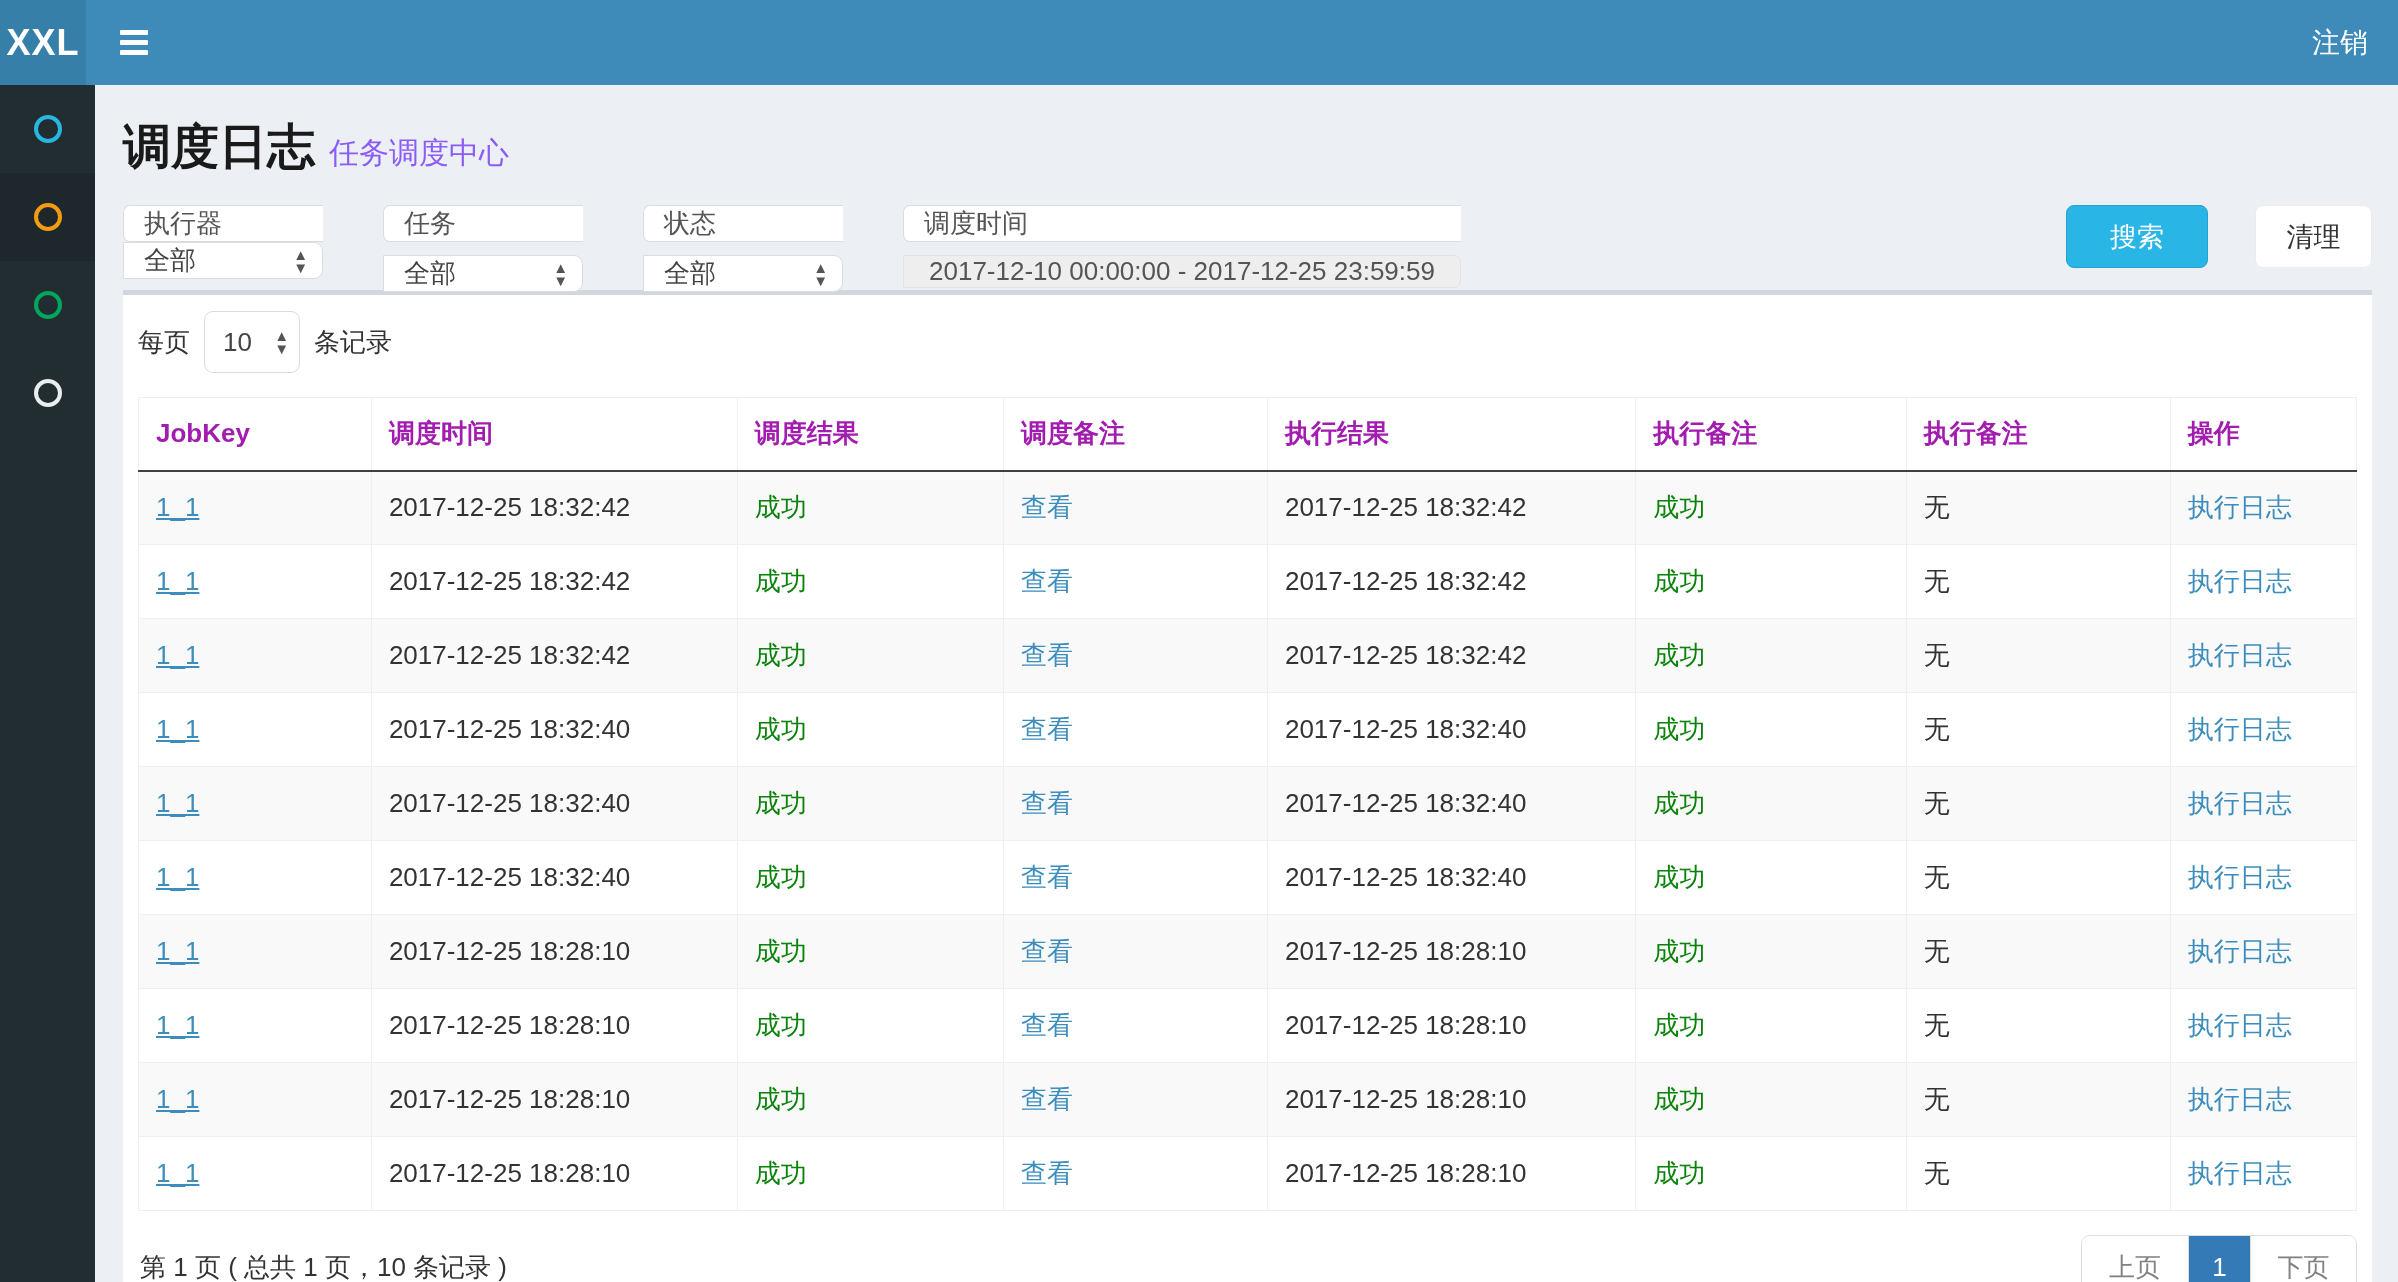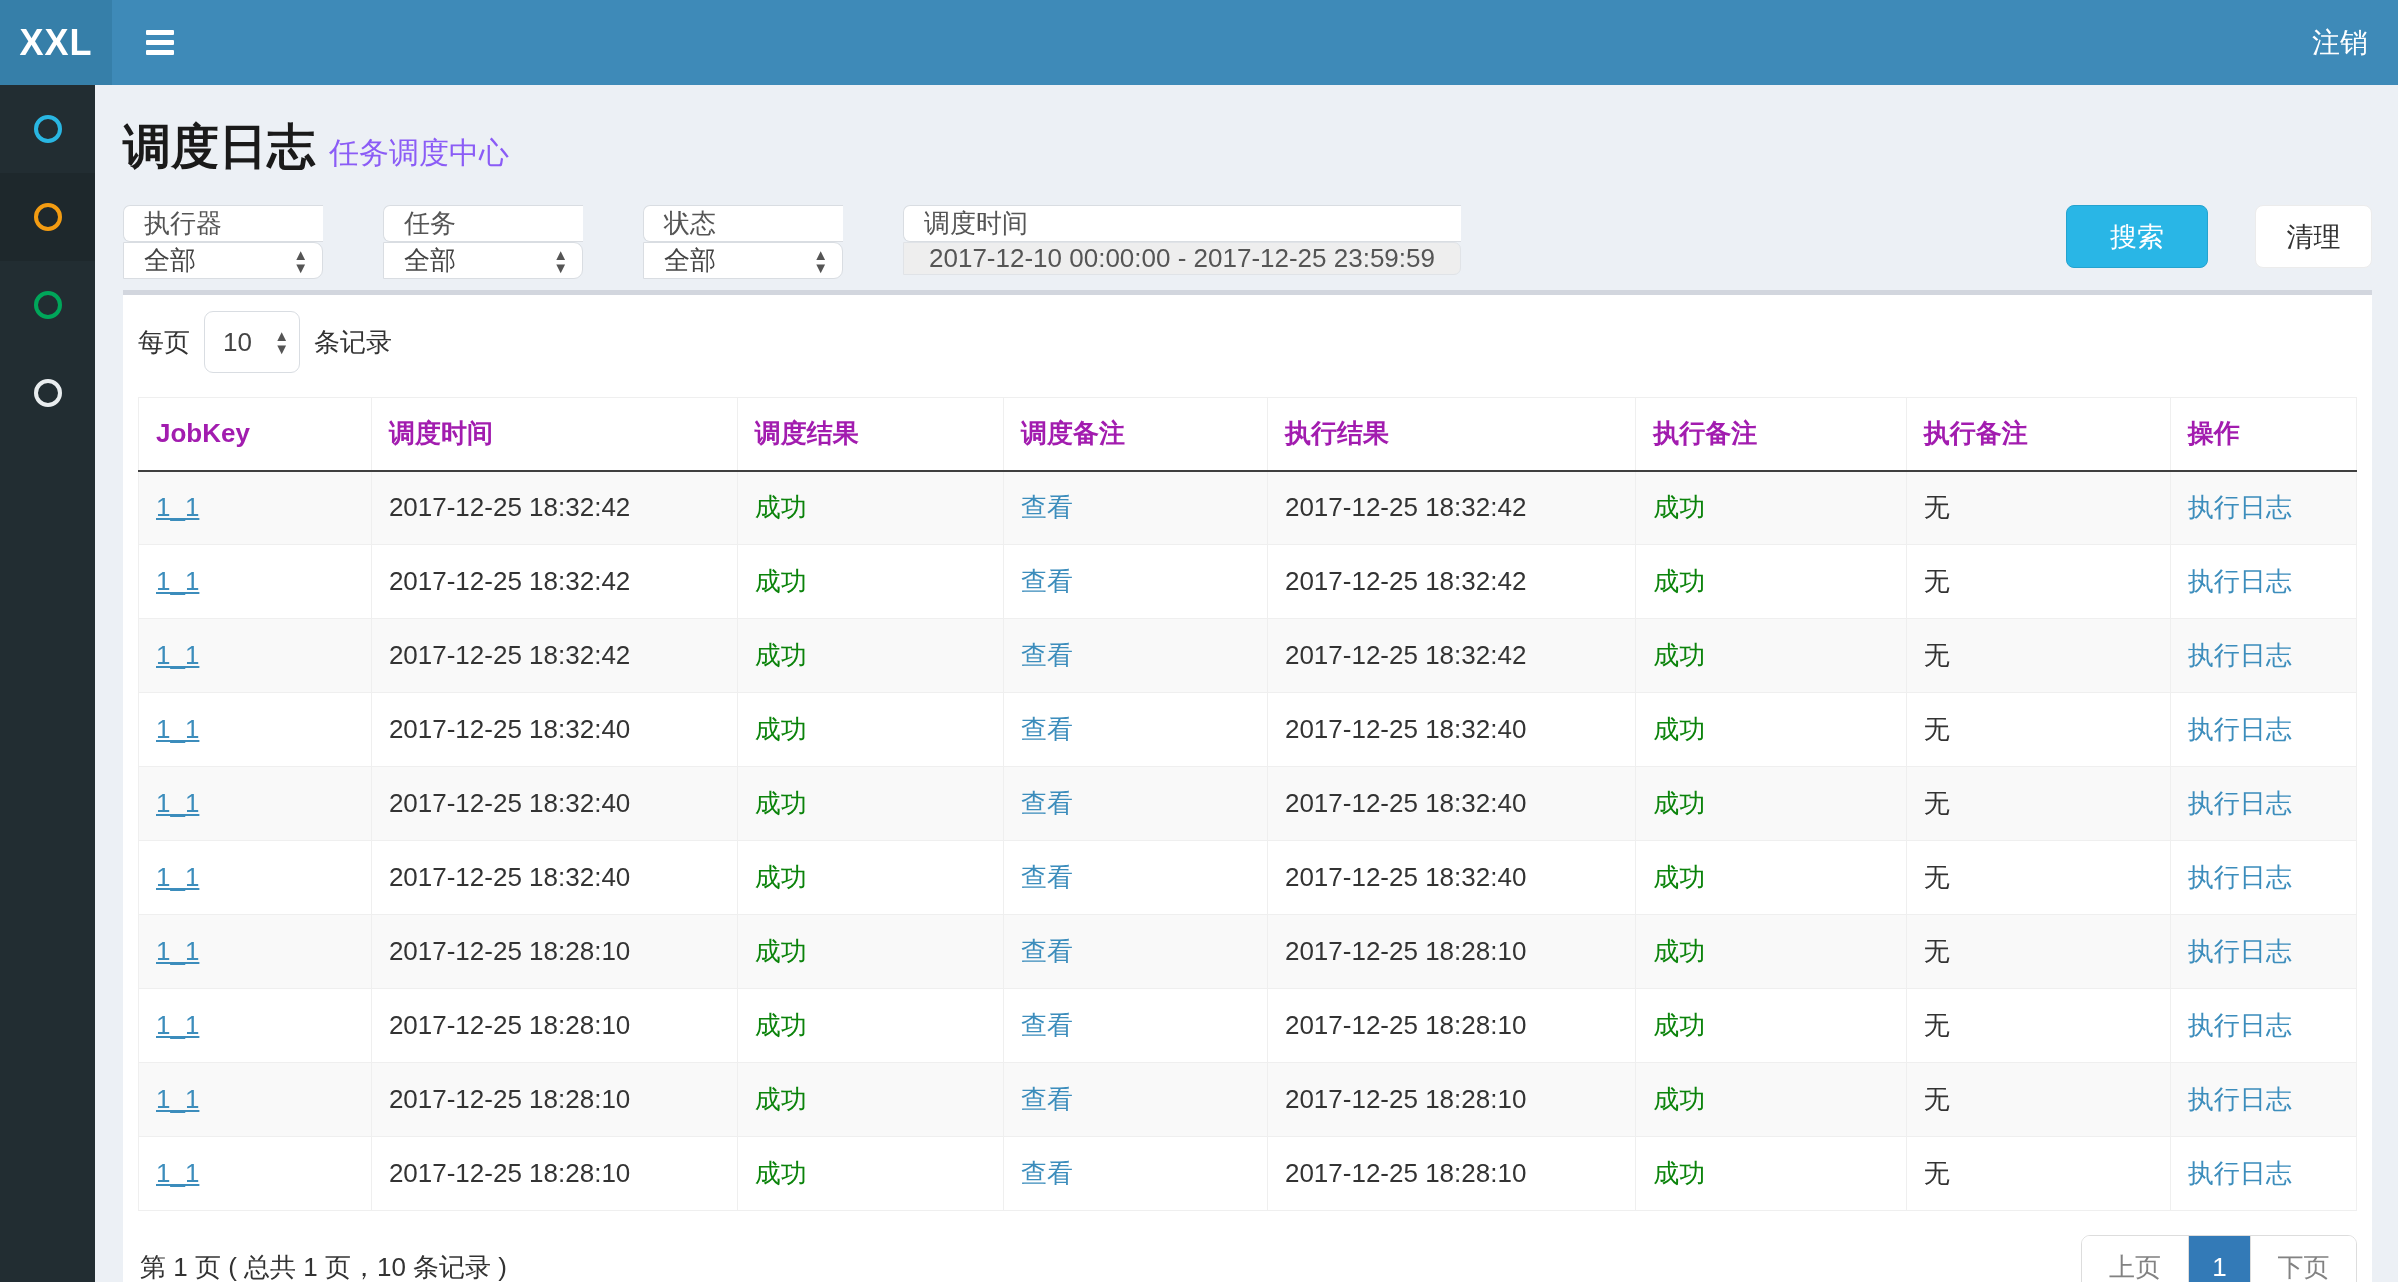--- a/index.html
+++ b/index.html
@@ -5,21 +5,21 @@
   * { margin:0; padding:0; box-sizing:border-box; }
   html,body { width:2398px; height:1282px; overflow:hidden; }
   body {
     font-family:"Liberation Sans","DejaVu Sans",sans-serif;
     font-size:26px; color:#333; background:#ecf0f5;
   }
   a { text-decoration:none; cursor:pointer; }
 
   
   .navbar { position:fixed; top:0; left:0; width:2398px; height:85px; background:#3e8ab8; z-index:10; display:flex; }
-  .logo { width:112px; height:85px; background:#367fa9; color:#fff; font-size:36px; font-weight:bold;
+  .logo { width:86px; height:85px; background:#367fa9; color:#fff; font-size:36px; font-weight:bold;
           display:flex; align-items:center; justify-content:center; letter-spacing:1px; }
   .nav-main { flex:1; display:flex; align-items:center; justify-content:space-between; }
   .hamburger { background:transparent; border:none; margin-left:24px; padding:10px; cursor:pointer; }
   .hamburger .bars { display:flex; flex-direction:column; gap:5px; }
   .hamburger .bar { width:28px; height:5px; background:#fff; border-radius:1px; }
   .logout { color:#fff; font-size:28px; margin-right:30px; }
 
   
   .sidebar { position:fixed; top:85px; left:0; width:95px; height:1197px; background:#222d32; z-index:9; }
   .side-item { display:flex; align-items:center; justify-content:center; width:95px; height:88px; }
@@ -28,21 +28,21 @@
 
   
   .content { margin-left:95px; padding:85px 26px 0 28px; }
   .content-header { padding:30px 0 26px 0; }
   .content-header h1 { font-size:48px; font-weight:600; color:#1a1a1a; display:flex; align-items:baseline; }
   .content-header small { font-size:30px; font-weight:400; color:#8b5cf6; margin-left:14px; }
 
   
   .filters { display:flex; align-items:center; margin-bottom:22px; }
   .igroup { display:flex; height:63px;flex-direction:column; }
-  .igroup + .igroup { margin-left:60px; }
+  .igroup + .igroup { margin-left:60px;gap:13px; }
   .iaddon { background:#fff; border:1px solid #d9dde2; border-right:none; border-radius:7px 0 0 7px;
             display:flex; align-items:center; padding:0 20px; color:#555; white-space:nowrap; }
   .fselect { background:#fff; border:1px solid #d9dde2; border-radius:0 9px 9px 0; width:200px;
              display:flex; align-items:center; justify-content:space-between; padding:0 14px 0 20px;
              color:#444; cursor:pointer; }
   .stepper { display:flex; flex-direction:column; line-height:13px; font-size:15px; color:#555; text-align:center; }
   .time-input { background:#eee; border:1px solid #e0e3e7; border-radius:0 7px 7px 0; width:558px;
                 display:flex; align-items:center; justify-content:center; color:#555; cursor:default; }
   .btn { height:63px; border:none; border-radius:8px; font-size:27px; cursor:pointer; }
   .btn-search { margin-left:auto; width:142px; background:#29b6e6; color:#fff; border:1px solid #24a3cf; }

